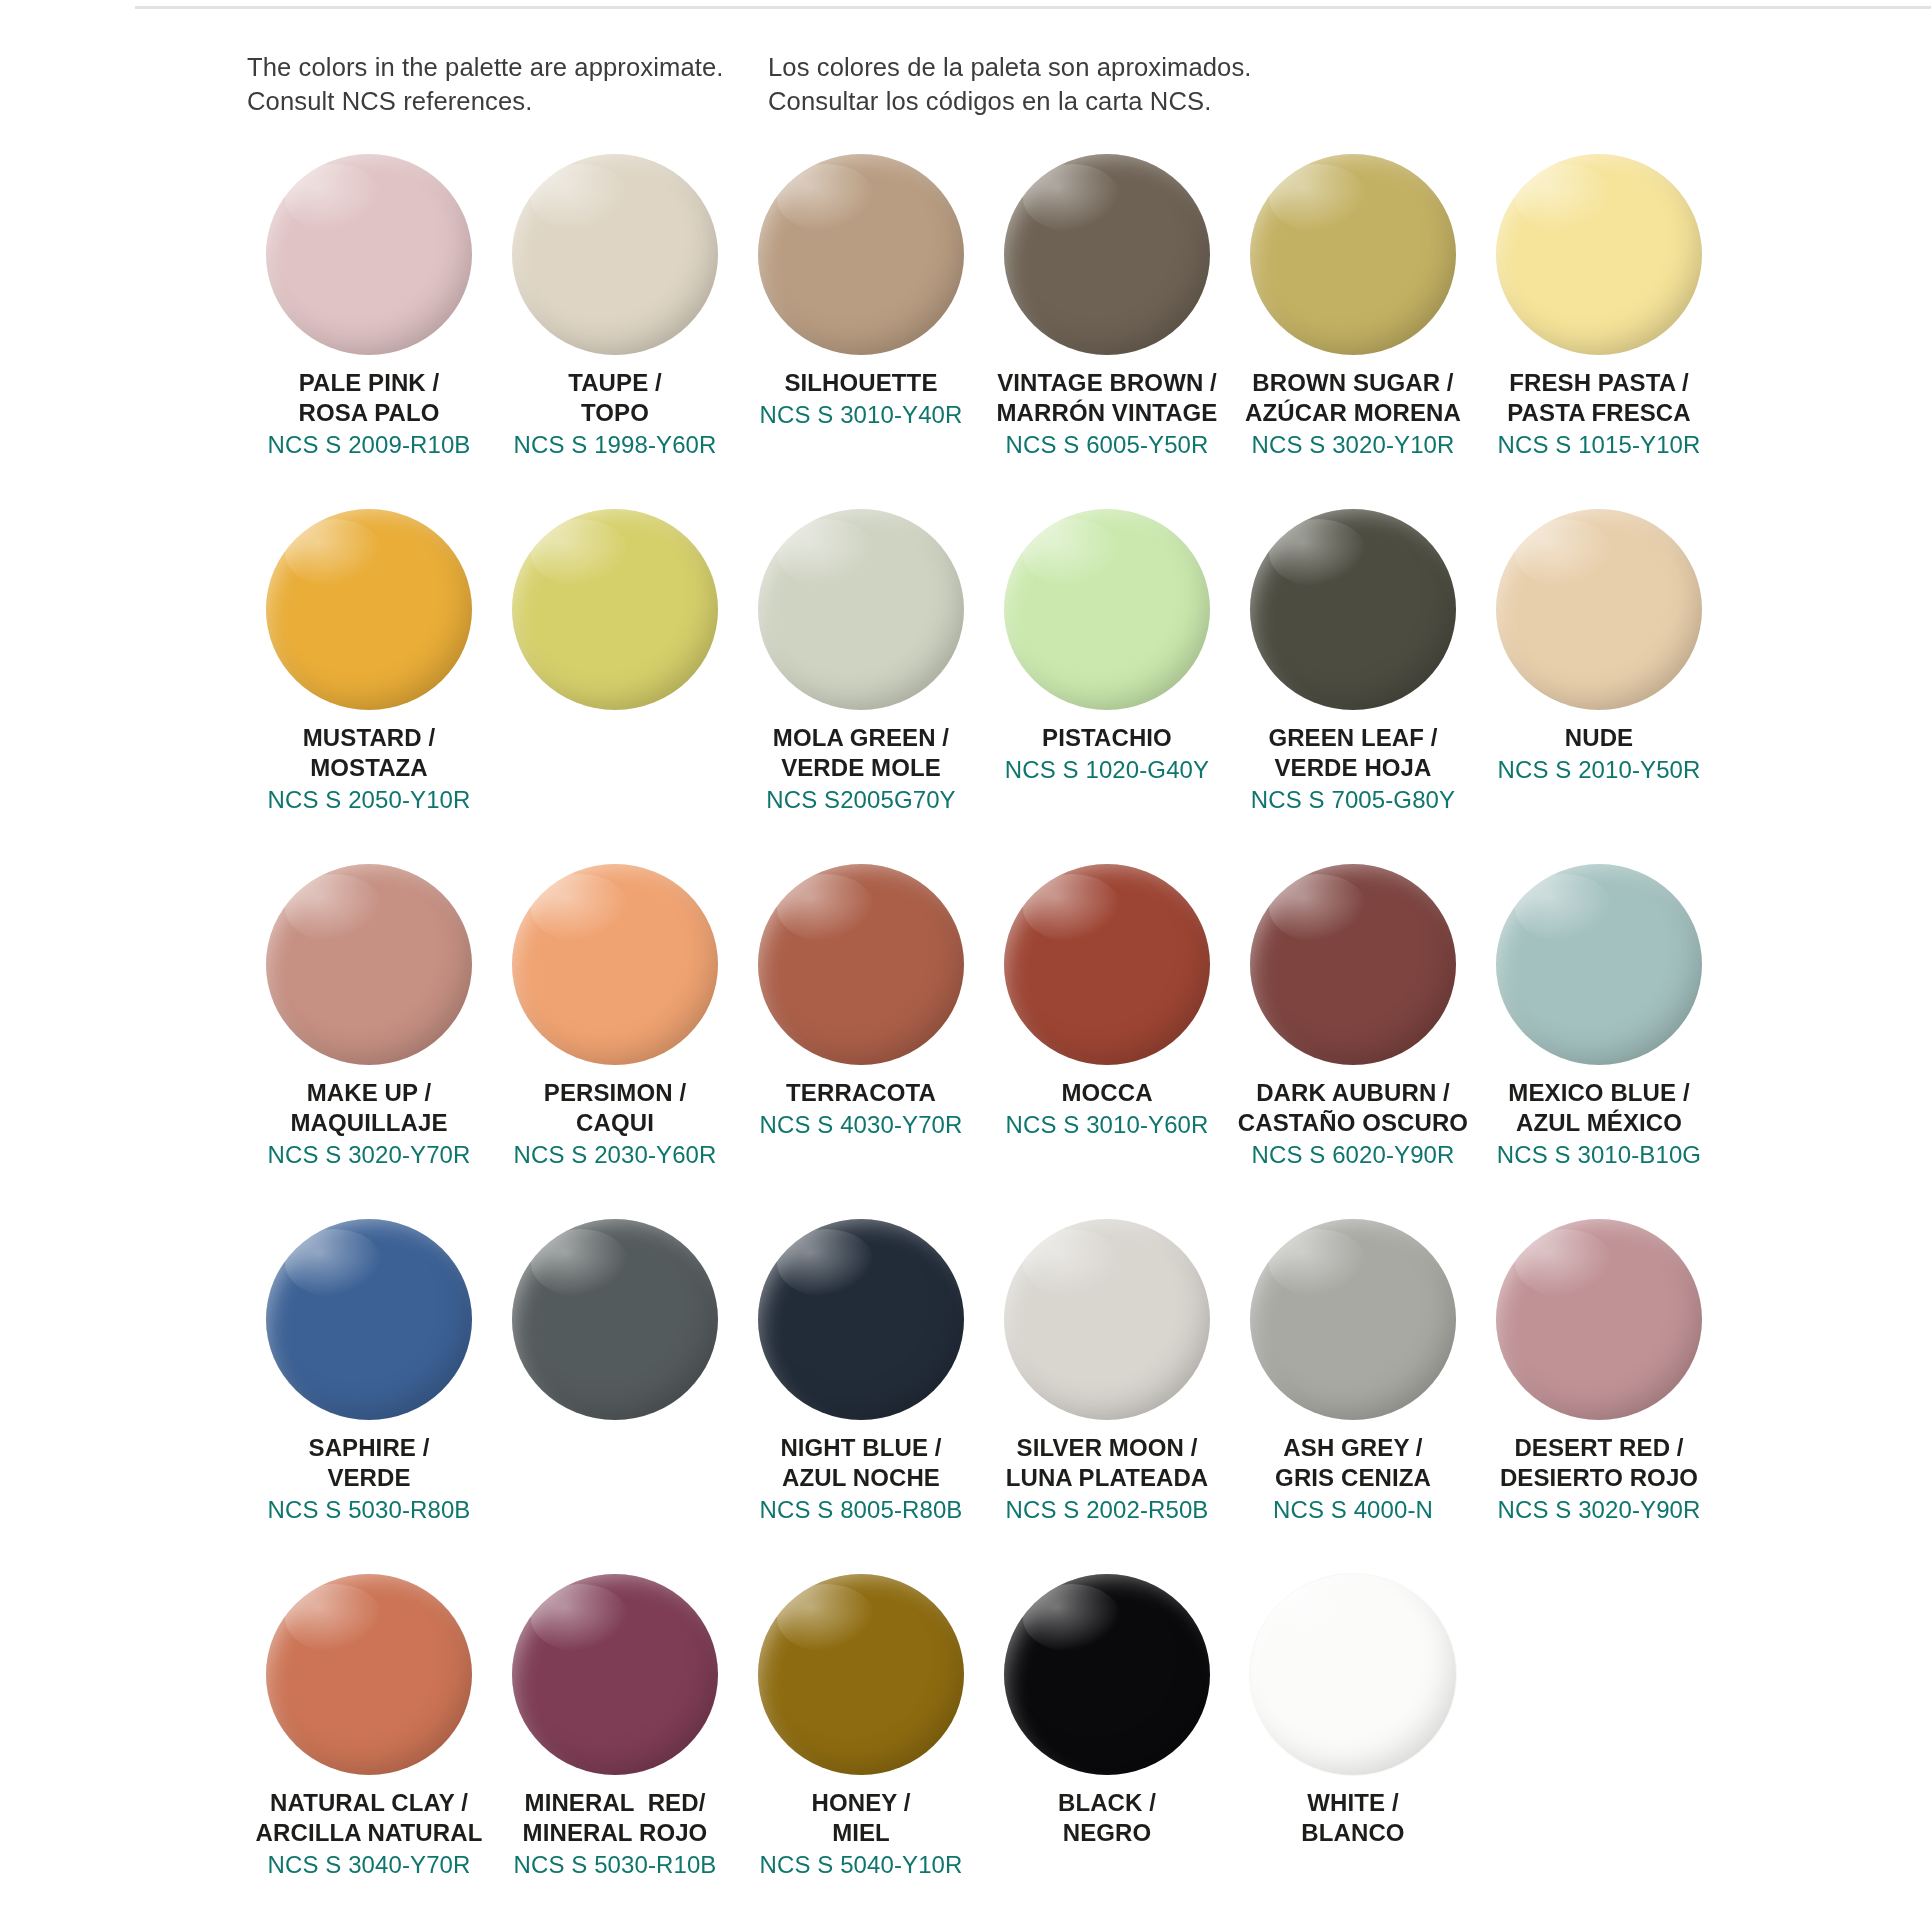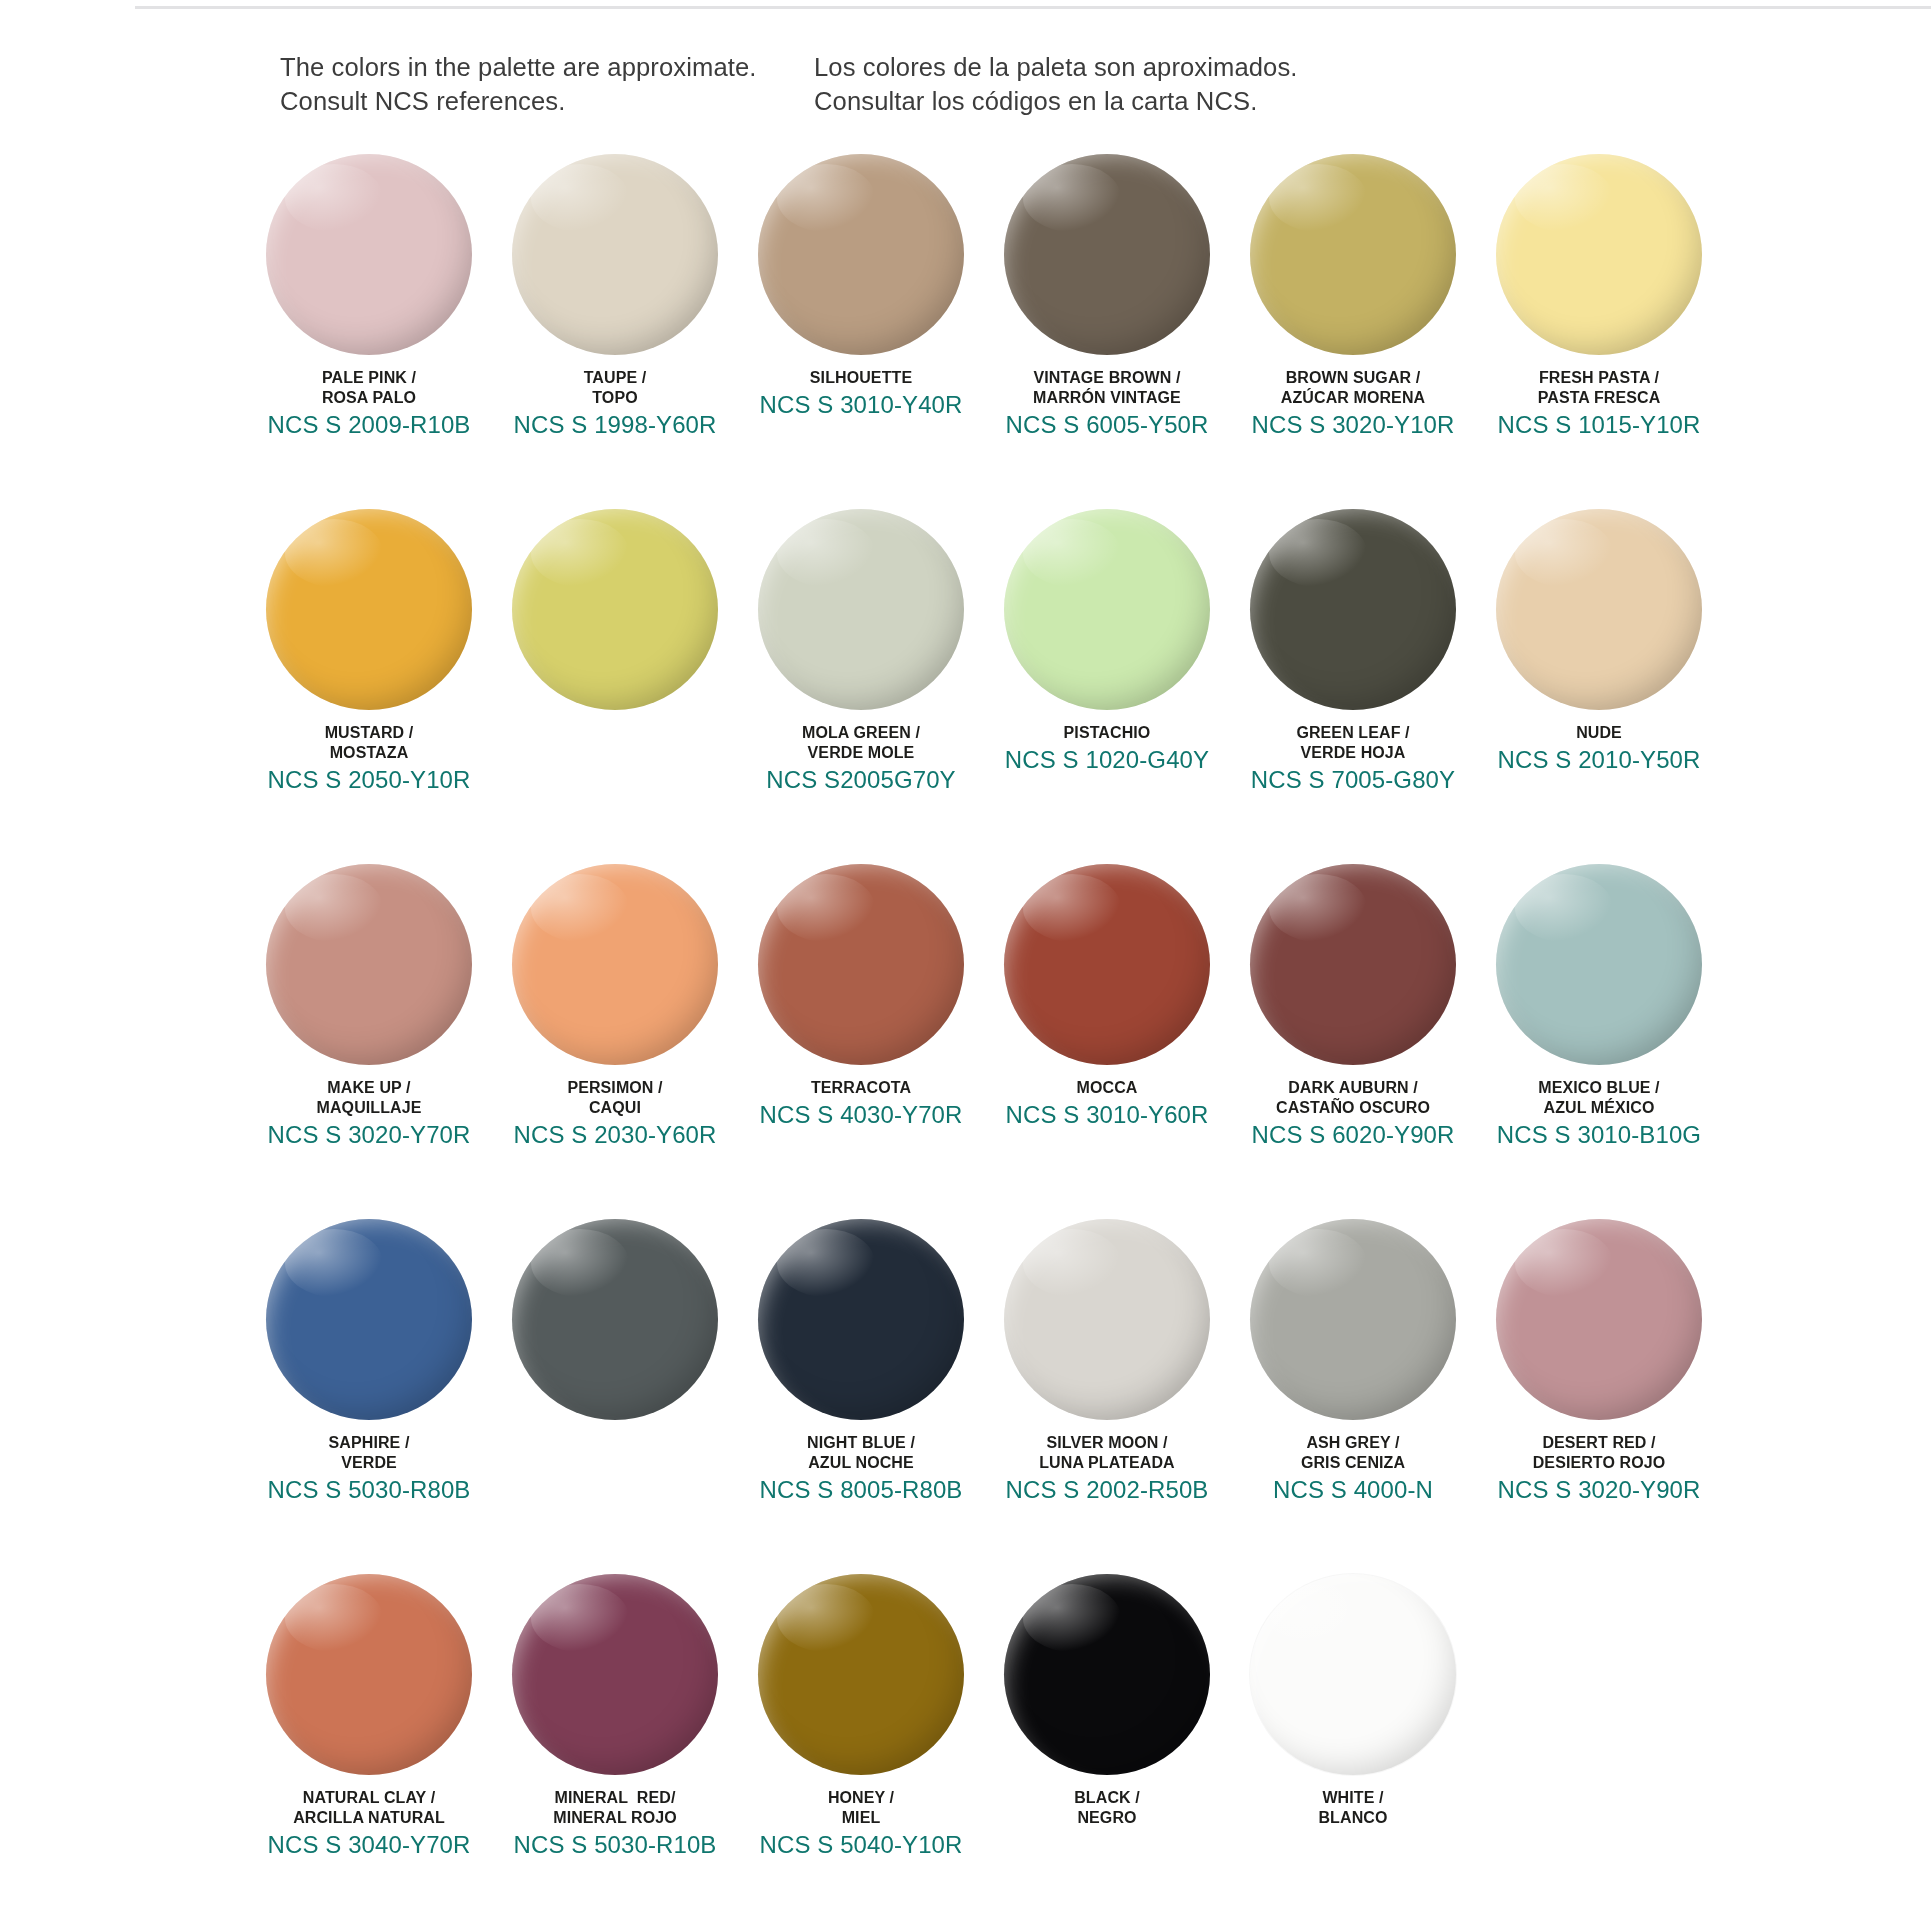--- a/index.html
+++ b/index.html
@@ -32,24 +32,24 @@
     width: 1931px;
     height: 1931px;
     box-sizing: border-box;
     padding: 0 0 0 0;
   }
 
   
   #notes {
     position: absolute;
     top: 50px;
-    left: 280px;
+    left: 247px;
     width: 1468px;
     display: flex;
-    gap: 13px;
+    gap: 0px;
   }
   .note-col {
     color: #3c3c3c;
     font-size: 25.6px;
     line-height: 1.34;
     letter-spacing: 0.1px;
     font-weight: 400;
   }
   .note-col.en { width: 521px; }
   .note-col.es { width: 676px; }
@@ -111,21 +111,21 @@
       0 0 0 1px rgba(0,0,0,0.035);
   }
 
   .labels {
     width: 241px;
     text-align: center;
     margin-top: 5.8px;
   }
   .name-line {
     display: block;
-    font-size: 16px;
+    font-size: 24px;
     font-weight: 700;
     color: #1d1d1b;
     letter-spacing: 0.1px;
     line-height: 1.26;
     white-space: pre;
   }
   .ncs {
     display: block;
     font-size: 24px;
     font-weight: 400;

